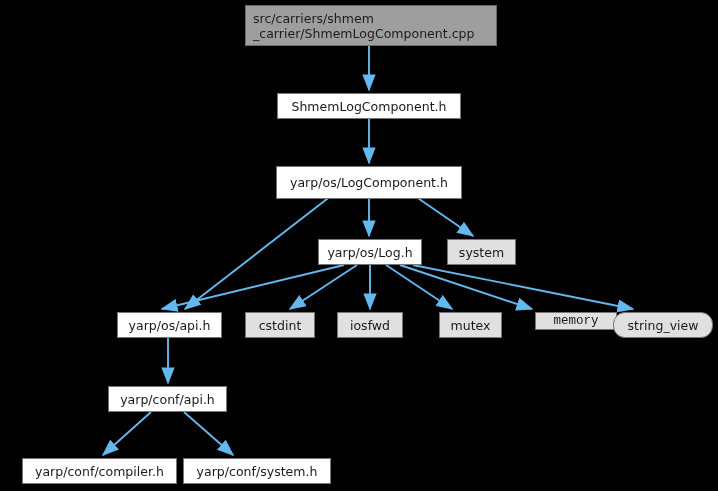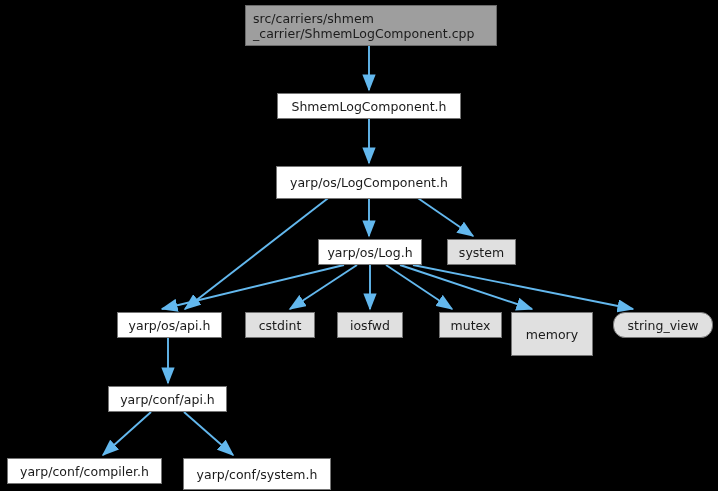--- a/index.html
+++ b/index.html
@@ -87,19 +87,19 @@
   <div id="nodes-layer">
       <div class="graph-node fill-gray" style="left: 245px; top: 5px; width: 252px; height: 41px;"><span class="node-line">src/carriers/shmem</span><span class="node-line">_carrier/ShmemLogComponent.cpp</span></div>
       <div class="graph-node fill-white center-text" style="left: 277px; top: 93px; width: 184px; height: 26px;"><span class="node-line">ShmemLogComponent.h</span></div>
       <div class="graph-node fill-white center-text" style="left: 276px; top: 166px; width: 186px; height: 33px;"><span class="node-line">yarp/os/LogComponent.h</span></div>
       <div class="graph-node fill-white center-text" style="left: 318px; top: 239px; width: 104px; height: 26px;"><span class="node-line">yarp/os/Log.h</span></div>
       <div class="graph-node fill-lightgray center-text" style="left: 447px; top: 239px; width: 69px; height: 26px;"><span class="node-line">system</span></div>
       <div class="graph-node fill-white center-text" style="left: 117px; top: 312px; width: 105px; height: 26px;"><span class="node-line">yarp/os/api.h</span></div>
       <div class="graph-node fill-lightgray center-text" style="left: 245px; top: 312px; width: 70px; height: 26px;"><span class="node-line">cstdint</span></div>
       <div class="graph-node fill-lightgray center-text" style="left: 337px; top: 312px; width: 66px; height: 26px;"><span class="node-line">iosfwd</span></div>
       <div class="graph-node fill-lightgray center-text" style="left: 427px; top: 312px; width: 63px; height: 26px; margin-left: 12px;"><span class="node-line">mutex</span></div>
-      <div class="graph-node fill-lightgray center-text" style="left: 511px; top: 312px; width: 82px; height: 44px;"><span class="node-line">memory</span></div>
+      <div class="graph-node fill-lightgray center-text" style="left: 535px; top: 312px; width: 82px; height: 18px; font-family: Liberation Mono, monospace;"><span class="node-line">memory</span></div>
       <div class="graph-node fill-lightgray center-text" style="left: 613px; top: 312px; width: 100px; height: 26px; border-radius: 12px;"><span class="node-line">string_view</span></div>
       <div class="graph-node fill-white center-text" style="left: 108px; top: 386px; width: 119px; height: 26px;"><span class="node-line">yarp/conf/api.h</span></div>
-      <div class="graph-node fill-white center-text" style="left: 7px; top: 458px; width: 155px; height: 26px;"><span class="node-line">yarp/conf/compiler.h</span></div>
-      <div class="graph-node fill-white center-text" style="left: 183px; top: 458px; width: 148px; height: 32px;"><span class="node-line">yarp/conf/system.h</span></div>
+      <div class="graph-node fill-white center-text" style="left: 22px; top: 458px; width: 155px; height: 26px;"><span class="node-line">yarp/conf/compiler.h</span></div>
+      <div class="graph-node fill-white center-text" style="left: 183px; top: 458px; width: 148px; height: 26px;"><span class="node-line">yarp/conf/system.h</span></div>
     </div>
 </div>
 
 </body></html>

